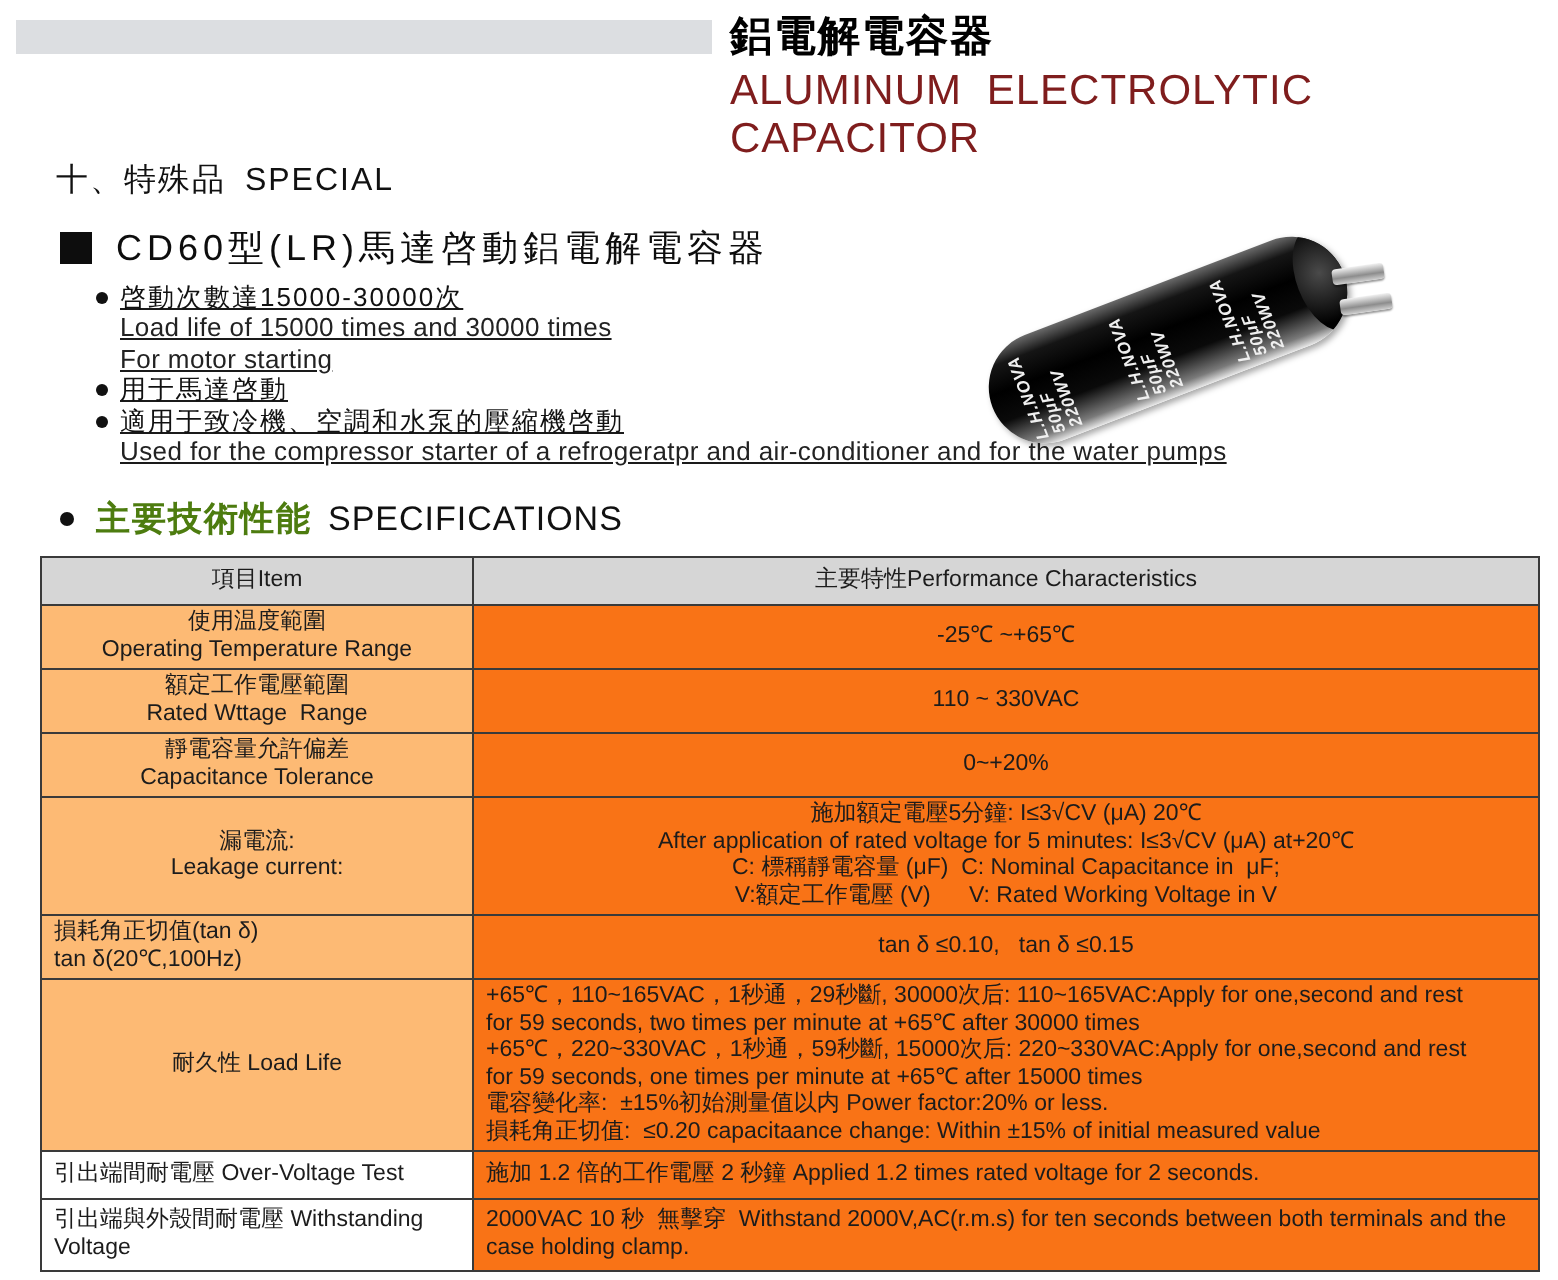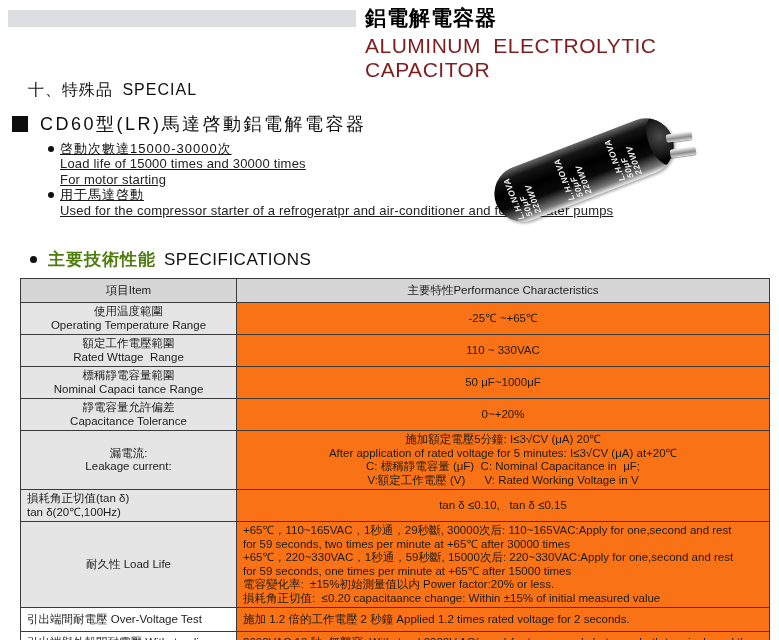--- a/index.html
+++ b/index.html
@@ -6,21 +6,21 @@
   body { background:#ffffff; }
   .page {
     position:relative; width:779px; height:640px; background:#ffffff;
     font-family:"Liberation Sans", sans-serif; color:#1a1a1a; overflow:hidden;
   }
   .gray-bar { position:absolute; left:8px; top:10px; width:348px; height:17px; background:#dcdee1; }
   .title-block { position:absolute; left:365px; top:4px; }
   .title-cn { font-size:21px; font-weight:bold; letter-spacing:1px; color:#000; }
   .title-en { font-size:21px; color:#7f1d1d; letter-spacing:.5px; word-spacing:6px; margin-top:2px; }
   .special-heading { position:absolute; left:28px; top:80px; font-size:16px; color:#111; letter-spacing:1px; word-spacing:4px; }
-  .product-heading { position:absolute; left:12px; top:112px; font-size:18px; color:#0d0d0d; letter-spacing:2.5px; display:flex; align-items:center; }
+  .product-heading { position:absolute; left:30px; top:112px; font-size:18px; color:#0d0d0d; letter-spacing:2.5px; display:flex; align-items:center; }
   .black-square { display:inline-block; width:16px; height:16px; background:#0d0d0d; margin-right:12px; }
   .features { position:absolute; left:48px; top:141px; list-style:none; width:700px; }
   .features li { margin-bottom:1px;text-decoration:underline; }
   .feat-line { display:flex; align-items:flex-start; font-size:13px; line-height:15px; }
   .dot { display:inline-block; width:6px; height:6px; border-radius:50%; background:#111; margin:5px 6px 0 0; flex:none; }
   .feat-cn { color:#111; letter-spacing:1px; }
   .feat-en { color:#222; margin-left:12px; letter-spacing:.2px; }
 
   
   .capacitor { position:absolute; left:488px; top:95px; width:225px; height:145px; }
@@ -50,21 +50,21 @@
 
   .spec-heading { position:absolute; left:30px; top:248px; font-size:17px; display:flex; align-items:center; }
   .spec-heading .dot { width:7px; height:7px; margin:0 11px 0 0; }
   .spec-cn { font-weight:bold; letter-spacing:1px; color:#4d7c0f; }
   .spec-en { margin-left:8px; color:#111; letter-spacing:.5px; }
 
   table.spec { position:absolute; left:20px; top:278px; width:750px; border-collapse:collapse; table-layout:fixed; }
   table.spec td, table.spec th { border:1px solid #3a3a3a; font-size:11.5px; line-height:13.5px; padding:2px 6px; vertical-align:middle; color:#1c1c1c; font-weight:normal; }
   col.c1 { width:216px; }
   th.hdr { background:#d6d6d6; text-align:center; height:24px; font-size:12px; }
-  td.lbl { background:#e5e5e5; text-align:center; white-space:pre-wrap; }
+  td.lbl { background:#fdba74; text-align:center; white-space:pre-wrap; }
   td.lbl.left { text-align:left; }
   td.lbl.white { background:#ffffff; text-align:left; }
   td.val { background:#f97316; text-align:center; white-space:pre-wrap; }
   td.val.left { text-align:left; }
   tr.rh30 { height:30px; } tr.rh28 { height:28px;padding-left:20px; } tr.rh29 { height:29px; }
   tr.rh58 { height:58px; } tr.rh72 { height:72px; } tr.rh24 { height:24px; } tr.rh36 { height:36px; }
 </style>
 </head>
 <body>
 
@@ -99,20 +99,24 @@
       <div class="feat-line">
           <span style="width:12px;flex:none;"></span>
           <span class="feat-en" style="margin-left:0;">For motor starting</span>
         </div>
       <div class="feat-line">
           <span class="dot"></span>
           <span class="feat-cn">用于馬達啓動</span>
         </div>
     </li>
     <li>
+      <div class="feat-line">
+          <span class="dot"></span>
+          <span class="feat-cn">適用于致冷機、空調和水泵的壓縮機啓動</span>
+        </div>
       <div class="feat-line">
           <span style="width:12px;flex:none;"></span>
           <span class="feat-en" style="margin-left:0;">Used for the compressor starter of a refrogeratpr and air-conditioner and for the water pumps</span>
         </div>
     </li>
   </ul>
 
   <div class="capacitor">
     <div class="cap-body">
       <div class="print-group pg1">
@@ -155,25 +159,20 @@
     <tr class="rh30">
       <td class="lbl">使用温度範圍
 Operating Temperature Range</td>
       <td class="val">-25℃ ~+65℃</td>
     </tr>
     <tr class="rh28">
       <td class="lbl">額定工作電壓範圍
 Rated Wttage  Range</td>
       <td class="val">110 ~ 330VAC</td>
     </tr>
-    <tr class="rh29">
-      <td class="lbl">標稱靜電容量範圍
-Nominal Capaci tance Range</td>
-      <td class="val">50 μF~1000μF</td>
-    </tr>
     <tr class="rh28">
       <td class="lbl">靜電容量允許偏差
 Capacitance Tolerance</td>
       <td class="val">0~+20%</td>
     </tr>
     <tr class="rh58">
       <td class="lbl">漏電流:
 Leakage current:</td>
       <td class="val">施加額定電壓5分鐘: I≤3√CV (μA) 20℃
 After application of rated voltage for 5 minutes: I≤3√CV (μA) at+20℃

